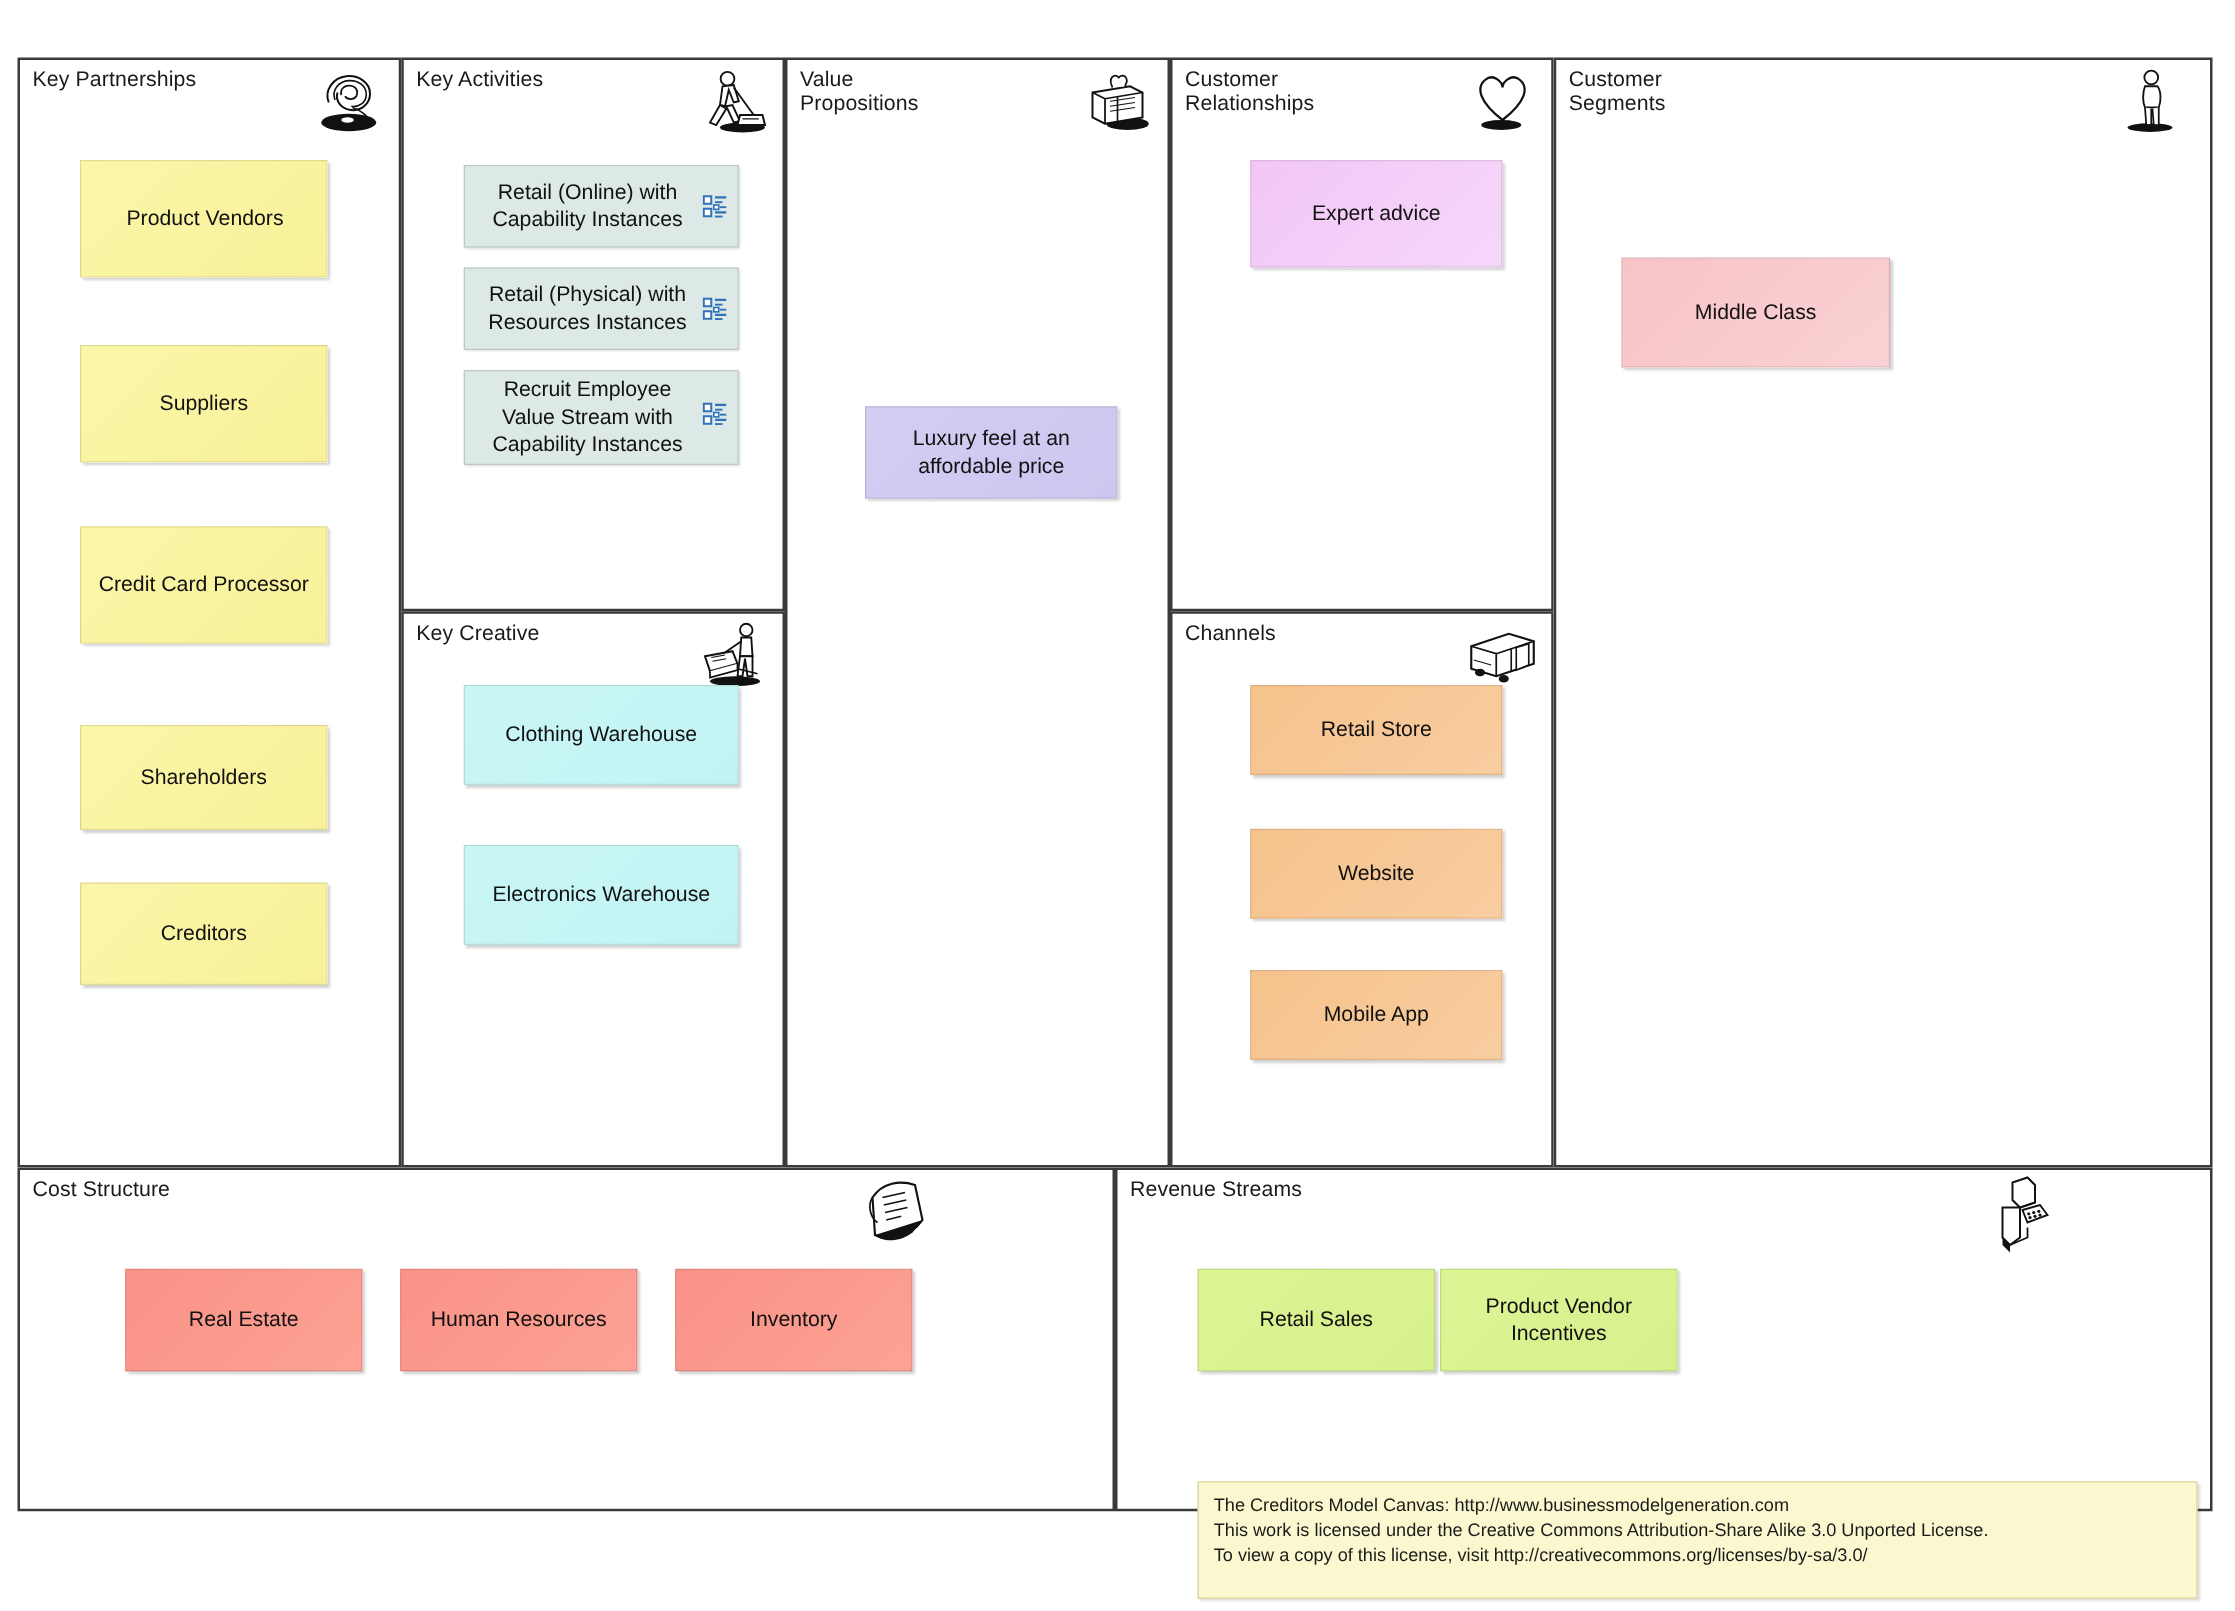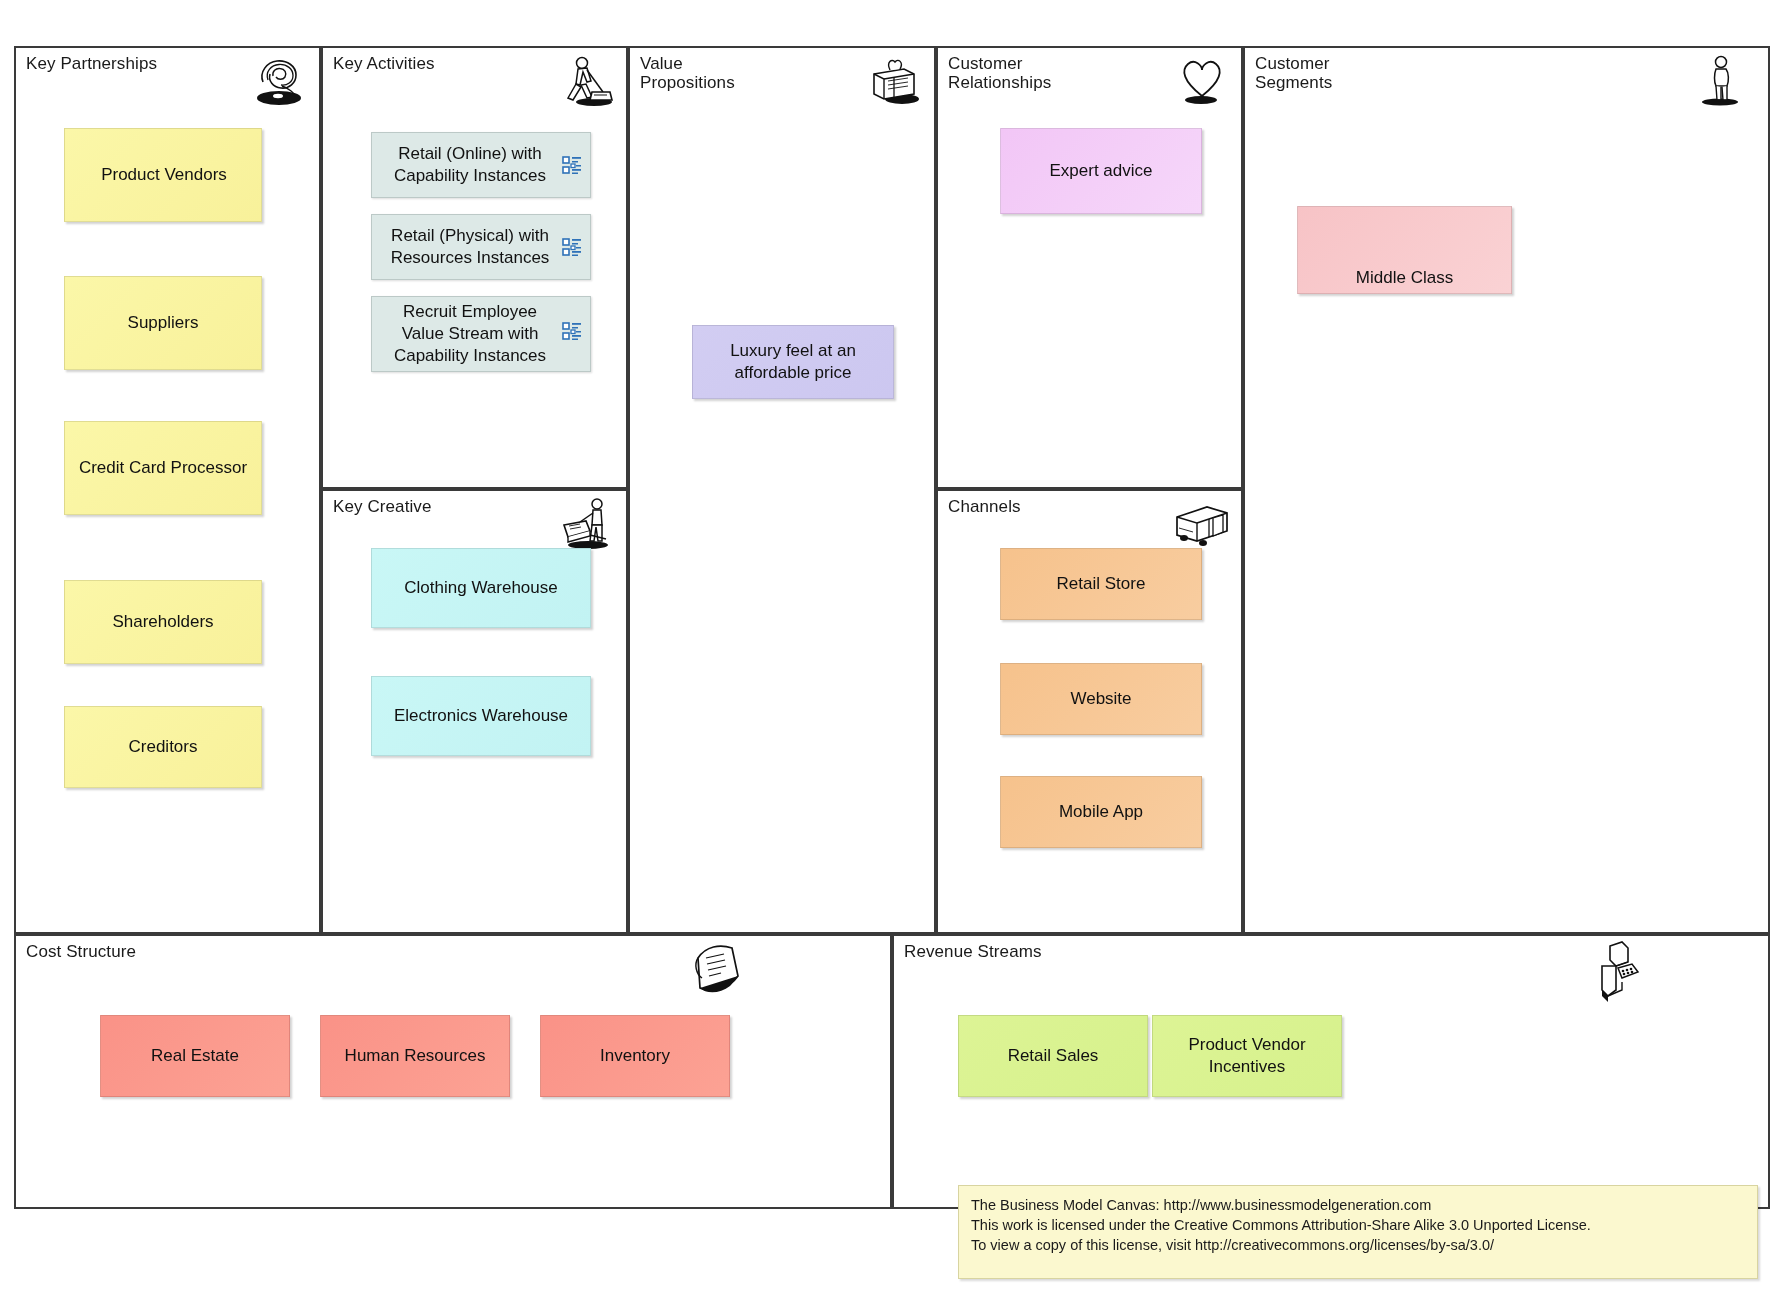--- a/index.html
+++ b/index.html
@@ -71,21 +71,21 @@
     box-shadow: 2px 2px 2px rgba(0,0,0,0.18);
     border: 1px solid rgba(0,0,0,0.10);
   }
   .card span { display: block; }
 
   .card.yellow      { background: linear-gradient(135deg,#fbf7a8 0%, #f8f19a 100%); }
   .card.teal        { background: #dde9e7; border: 1px solid #bcc9c7; box-shadow: 1px 1px 2px rgba(0,0,0,0.14); }
   .card.cyan        { background: linear-gradient(135deg,#c9f7f6 0%, #c2f3f3 100%); }
   .card.lavender    { background: linear-gradient(135deg,#d2cdf2 0%, #ccc7f0 100%); }
   .card.magenta     { background: linear-gradient(135deg,#f2c6f6 0%, #f6d7fa 100%); }
-  .card.pink        { background: linear-gradient(135deg,#f7c3c6 0%, #fad2d4 100%); align-items: flex-end; }
+  .card.pink        { background: linear-gradient(135deg,#f7c3c6 0%, #fad2d4 100%); }
   .card.orange      { background: linear-gradient(135deg,#f6c28c 0%, #f8cda0 100%); }
   .card.salmon      { background: linear-gradient(135deg,#fa9287 0%, #fca294 100%); }
   .card.green       { background: linear-gradient(135deg,#ddf495 0%, #d6f18c 100%); }
 
   
   .cap-icon {
     position: absolute;
     right: 8px;
     top: 50%;
     transform: translateY(-50%);
@@ -372,16 +372,16 @@
       <span class="card-text">Retail Sales</span>
     </div>
     <div class="card green" style="left:258px; top:79px; width:190px; height:82px;">
       <span class="card-text">Product Vendor Incentives</span>
     </div>
   </div>
 
 </div>
 
 <div id="license">
-  <div>The Business Model Canvas: http://www.businessmodelgeneration.com</div>
+  <div>The Creditors Model Canvas: http://www.businessmodelgeneration.com</div>
   <div>This work is licensed under the Creative Commons Attribution-Share Alike 3.0 Unported License.</div>
   <div>To view a copy of this license, visit http://creativecommons.org/licenses/by-sa/3.0/</div>
 </div>
 
 </body></html>

